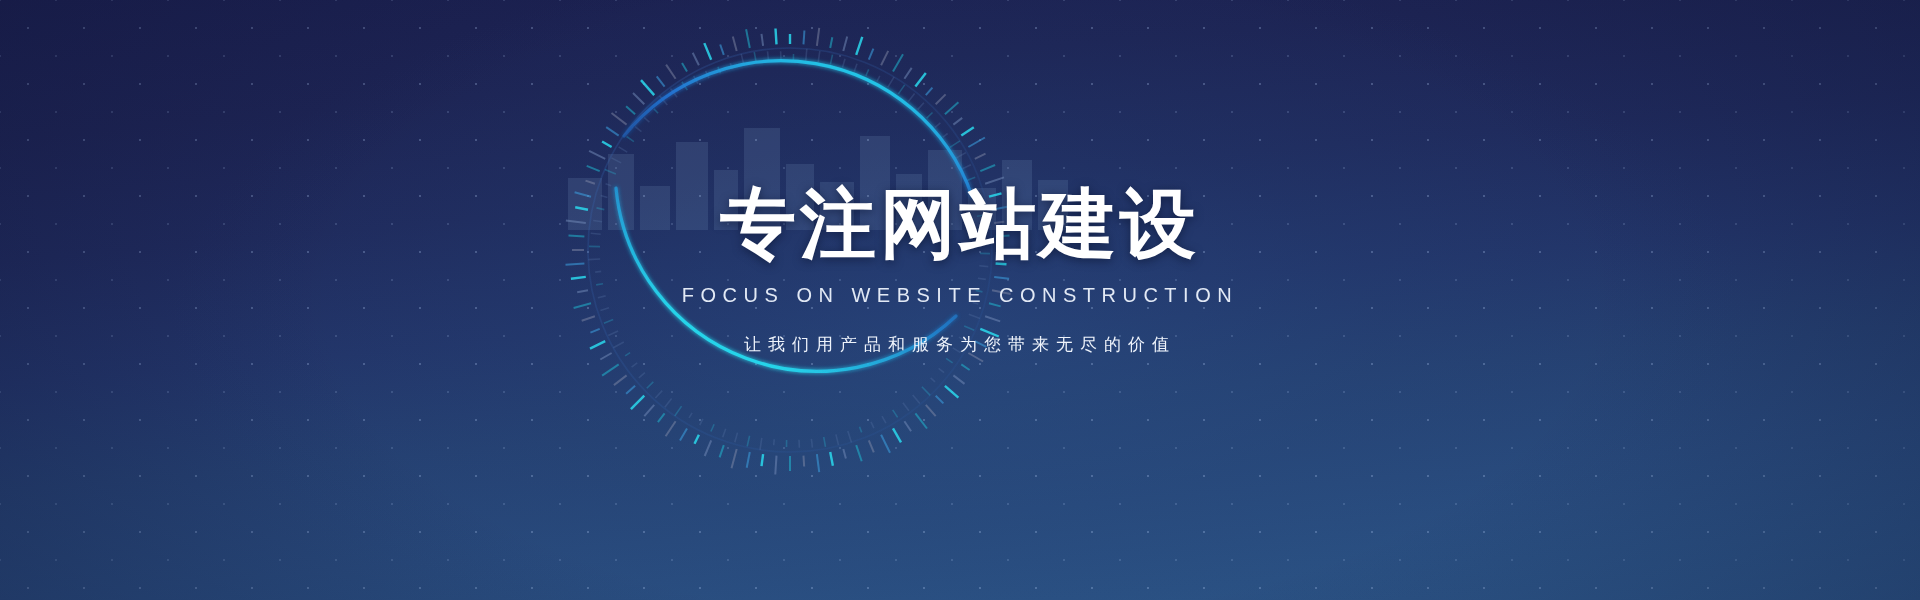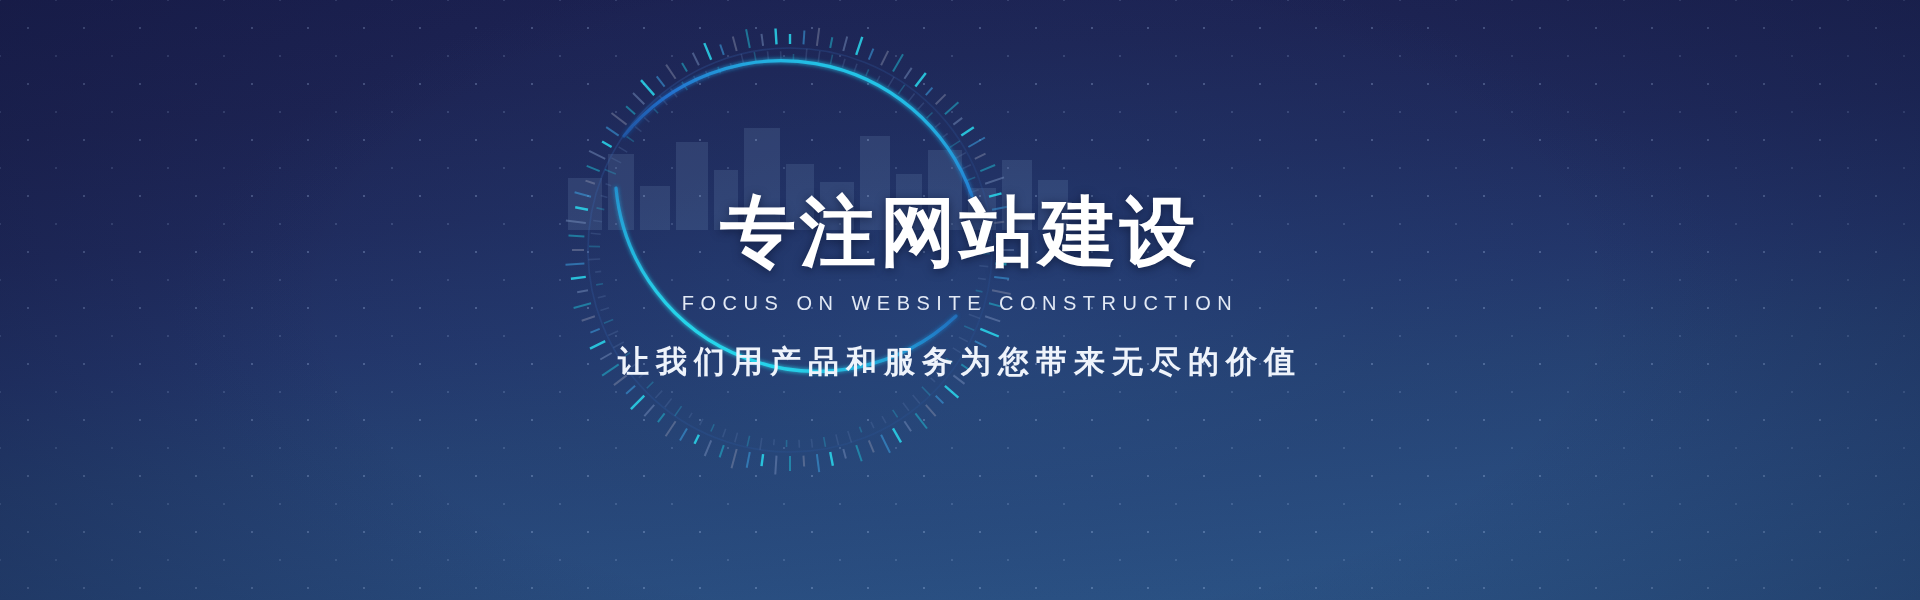--- a/index.html
+++ b/index.html
@@ -87,37 +87,37 @@
     text-align: center;
     z-index: 6;
   }
   .headline {
     font-family: "DejaVu Sans", "Liberation Sans", sans-serif;
     font-weight: 700;
     font-size: 76px;
     line-height: 1.0;
     letter-spacing: 4px;
     color: #ffffff;
-    margin: 8px;
+    margin: 0;
     text-shadow: 0 2px 10px rgba(8,14,40,0.55);
   }
   .subline {
     margin: 22px 0 12px 0;
     font-size: 20px;
     letter-spacing: 6.5px;
     color: #e2e9f5;
     font-weight: 400;
     white-space: nowrap;
   }
   .tagline {
     margin: 26px 0 0 0;
-    font-size: 31px;
+    font-size: 17px;
     letter-spacing: 7px;
     color: #eef3fb;
-    font-weight: 700;
+    font-weight: 400;
     white-space: nowrap;
   }
 </style>
 </head>
 <body>
 
 <div id="banner">
 
   <div class="vignette-a"></div>
   <div class="dotgrid"></div>

